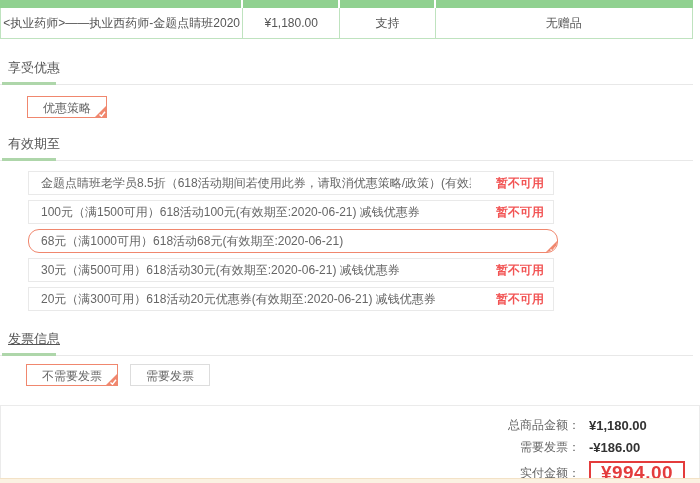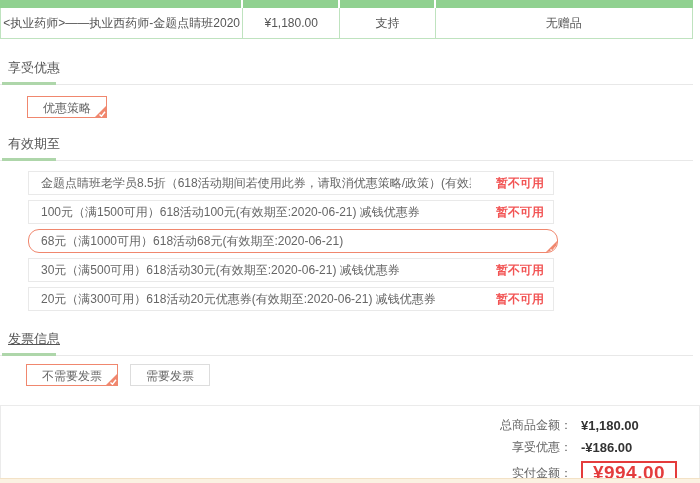--- a/index.html
+++ b/index.html
@@ -56,21 +56,21 @@
   .coupon + .coupon { margin-top: 5px; }
   .coupon.selected { border-color: #f0876e; width: 530px; border-radius: 11px; }
   .coupon .txt { flex: 1; white-space: nowrap; overflow: hidden; }
   .coupon .status { color: #f25555; font-weight: bold; white-space: nowrap; margin-left: 25px; }
 
   
   .summary {
     position: absolute; left: 0; top: 405px; width: 700px; height: 73px;
     background: #fff; border: 1px solid #ebebeb; border-bottom: none; padding-top: 8px;
   }
-  .srow { display: flex; align-items: center; justify-content: flex-end; padding-right: 22px; height: 22px; }
+  .srow { display: flex; align-items: center; justify-content: flex-end; padding-right: 14px; height: 22px; }
   .srow.pay { height: 26px; margin-top: 2px; }
   .slabel { font-size: 12px; color: #666; margin-right: 9px; white-space: nowrap; }
   .svalue { width: 96px; font-size: 13px; font-weight: bold; color: #333; white-space: nowrap; }
   .pay-box {
     width: 96px; height: 24px; border: 2px solid #e43c3c; color: #e43c3c;
     font-size: 19px; font-weight: bold; letter-spacing: 0.5px;
     display: flex; align-items: center; justify-content: center; background: #fff;
   }
 
   .bottom-strip {
@@ -170,21 +170,21 @@
   </div>
 
 </div>
 
 <div class="summary">
   <div class="srow">
     <span class="slabel">总商品金额：</span>
     <span class="svalue">¥1,180.00</span>
   </div>
   <div class="srow">
-    <span class="slabel">享受优惠：</span>
+    <span class="slabel">需要发票：</span>
     <span class="svalue">-¥186.00</span>
   </div>
   <div class="srow pay">
     <span class="slabel">实付金额：</span>
     <span class="pay-box">¥994.00</span>
   </div>
 </div>
 
 <div class="bottom-strip"></div>
 

